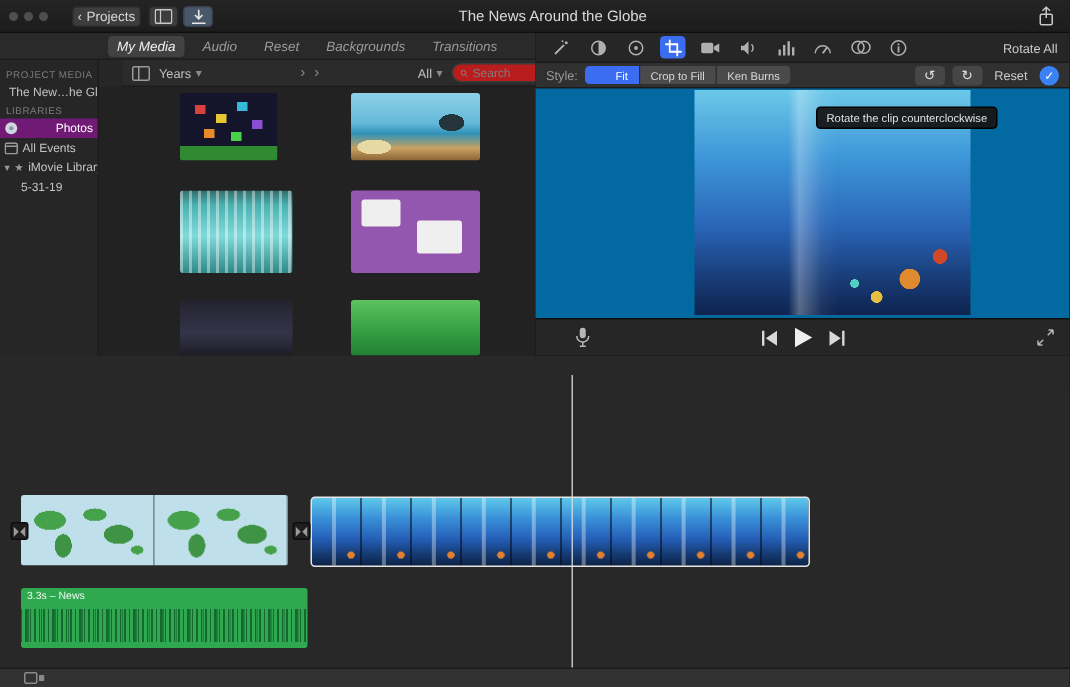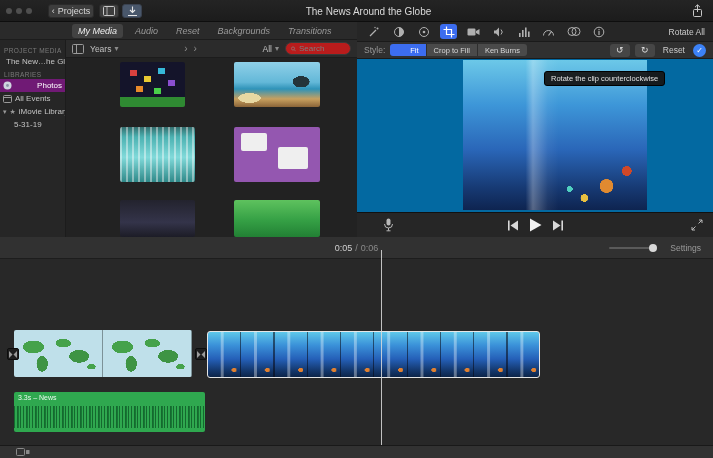--- a/index.html
+++ b/index.html
@@ -32,21 +32,21 @@
   .sidebar { position:absolute; top:18px; left:0; width:66px; height:197px; background:#262626;
     border-right:1px solid #1c1c1c; padding-top:4px; }
   .side-header { font-size:6.5px; letter-spacing:.4px; color:#7a7a7a; padding:3px 4px 1px 4px; white-space:nowrap; overflow:hidden; }
   .side-item { display:flex; align-items:center; gap:3px; font-size:8px; color:#c4c4c4;
     padding:2px 3px; white-space:nowrap; overflow:hidden; }
   .side-item.selected { background:#701a75; color:#fff;justify-content:space-between; }
   .side-item .dis { font-size:7px; color:#9a9a9a; }
   .indent { padding-left:14px; }
 
   .media-area { position:absolute; top:18px; left:66px; width:291px; height:197px; }
-  .filter-row { position:absolute; top:0; left:0; width:291px; height:18px; background:#2b2b2b;
+  .filter-row { position:absolute; top:0; left:16px; width:291px; height:18px; background:#2b2b2b;
     border-bottom:1px solid #1c1c1c; display:flex; align-items:center; padding:0 6px; gap:6px; }
   .drop { display:flex; align-items:center; gap:3px; font-size:8.5px; color:#c0c0c0; }
   .chev { color:#8a8a8a; font-size:8px; }
   .chev-right { color:#8a8a8a; font-size:10px; line-height:1; }
   .spacer { flex:1; }
   .search-box { display:flex; align-items:center; gap:3px; background:#b91c1c; border:1px solid #3a3a3a;
     border-radius:8px; height:13px; width:66px; padding:0 5px; }
   .search-box input { background:transparent; border:none; outline:none; color:#cccccc;
     font-size:8px; width:46px; font-family:"Liberation Sans", sans-serif; }
   .search-box input::placeholder { color:#7d7d7d; }
@@ -405,31 +405,20 @@
         </svg>
       </div>
       <div class="fs-btn">
         <svg width="12" height="12" viewBox="0 0 12 12">
           <path d="M7.5 4.5L11 1M11 1H8M11 1v3M4.5 7.5L1 11M1 11h3M1 11V8" fill="none" stroke="#b8b8b8"></path>
         </svg>
       </div>
     </div>
   </div>
 
-  <div class="timeline-header">
-    <div class="time-display">
-      <span class="time-cur">0:05</span>
-      <span class="time-sep">/</span>
-      <span class="time-tot">0:06</span>
-    </div>
-    <div class="zoom-slider">
-      <div class="zoom-knob"></div>
-    </div>
-    <div class="settings-label">Settings</div>
-  </div>
 
   <div class="timeline-body">
     <div class="trans-btn tbtn1">
       <svg width="8" height="7" viewBox="0 0 8 7">
         <path d="M0 0v7l3.5-3.5zM8 0v7L4.5 3.5z" fill="#9a9a9a"></path>
       </svg>
     </div>
     <div class="clip clip-map">
       <div class="map-tile"></div>
       <div class="map-tile"></div>

